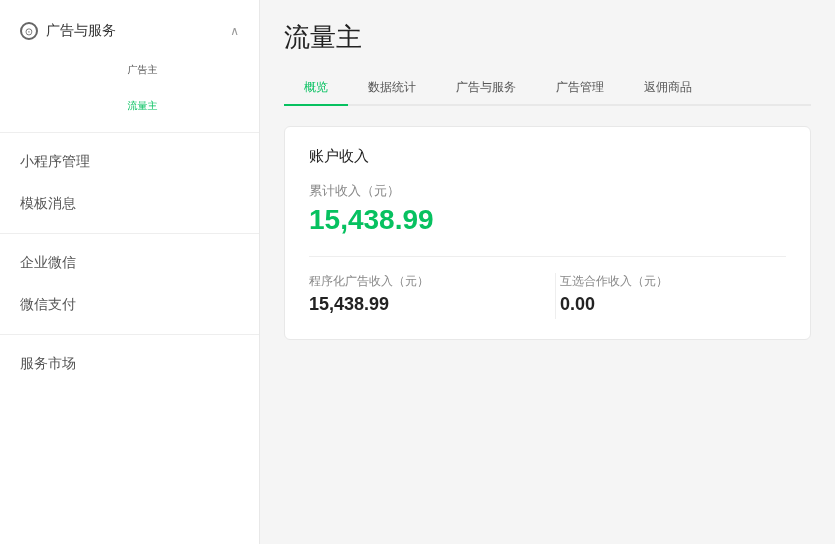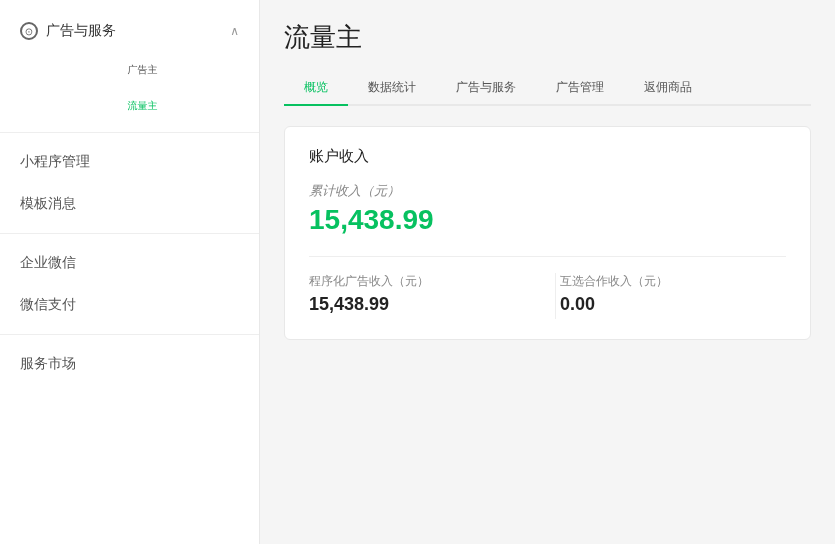--- a/index.html
+++ b/index.html
@@ -139,21 +139,20 @@
       font-size: 15px;
       font-weight: 500;
       color: #222;
       margin-bottom: 16px;
     }
 
     .income-total-label {
       font-size: 13px;
       color: #888;
       margin-bottom: 4px;
-      font-style: italic;
     }
 
     .income-total-value {
       font-size: 28px;
       font-weight: 600;
       color: #07c160;
       margin-bottom: 20px;
     }
 
     .income-row {

